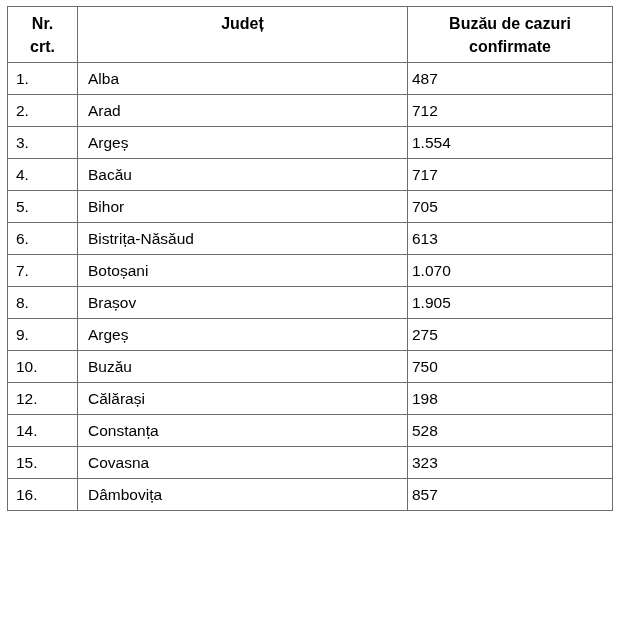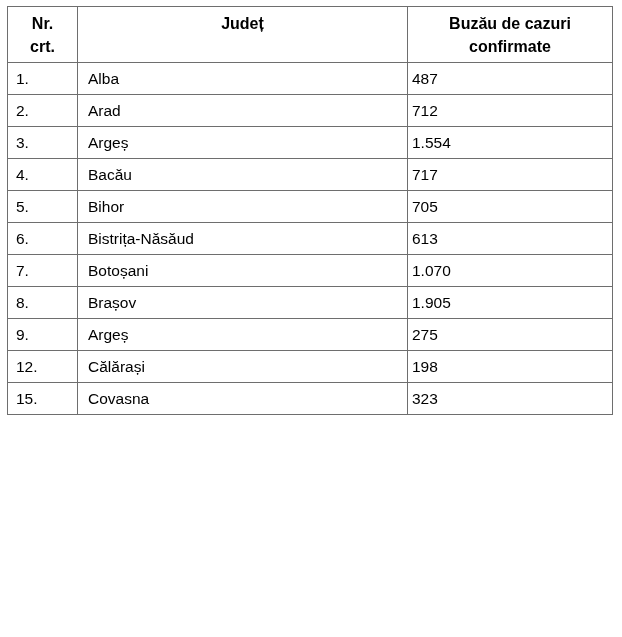--- a/index.html
+++ b/index.html
@@ -131,33 +131,48 @@
     <td class="col-judet">Brașov</td>
     <td class="col-cazuri">1.905</td>
   </tr>
 
   <tr>
     <td class="col-nr">9.</td>
     <td class="col-judet">Argeș</td>
     <td class="col-cazuri">275</td>
   </tr>
 
+  <tr>
+    <td class="col-nr">10.</td>
+    <td class="col-judet">Buzău</td>
+    <td class="col-cazuri">750</td>
+  </tr>
 
 
   <tr>
     <td class="col-nr">12.</td>
     <td class="col-judet">Călărași</td>
     <td class="col-cazuri">198</td>
   </tr>
 
 
+  <tr>
+    <td class="col-nr">14.</td>
+    <td class="col-judet">Constanța</td>
+    <td class="col-cazuri">528</td>
+  </tr>
 
   <tr>
     <td class="col-nr">15.</td>
     <td class="col-judet">Covasna</td>
     <td class="col-cazuri">323</td>
   </tr>
 
+  <tr>
+    <td class="col-nr">16.</td>
+    <td class="col-judet">Dâmbovița</td>
+    <td class="col-cazuri">857</td>
+  </tr>
 
 
 </tbody>
   </table>
 </div>
 
 </body></html>

